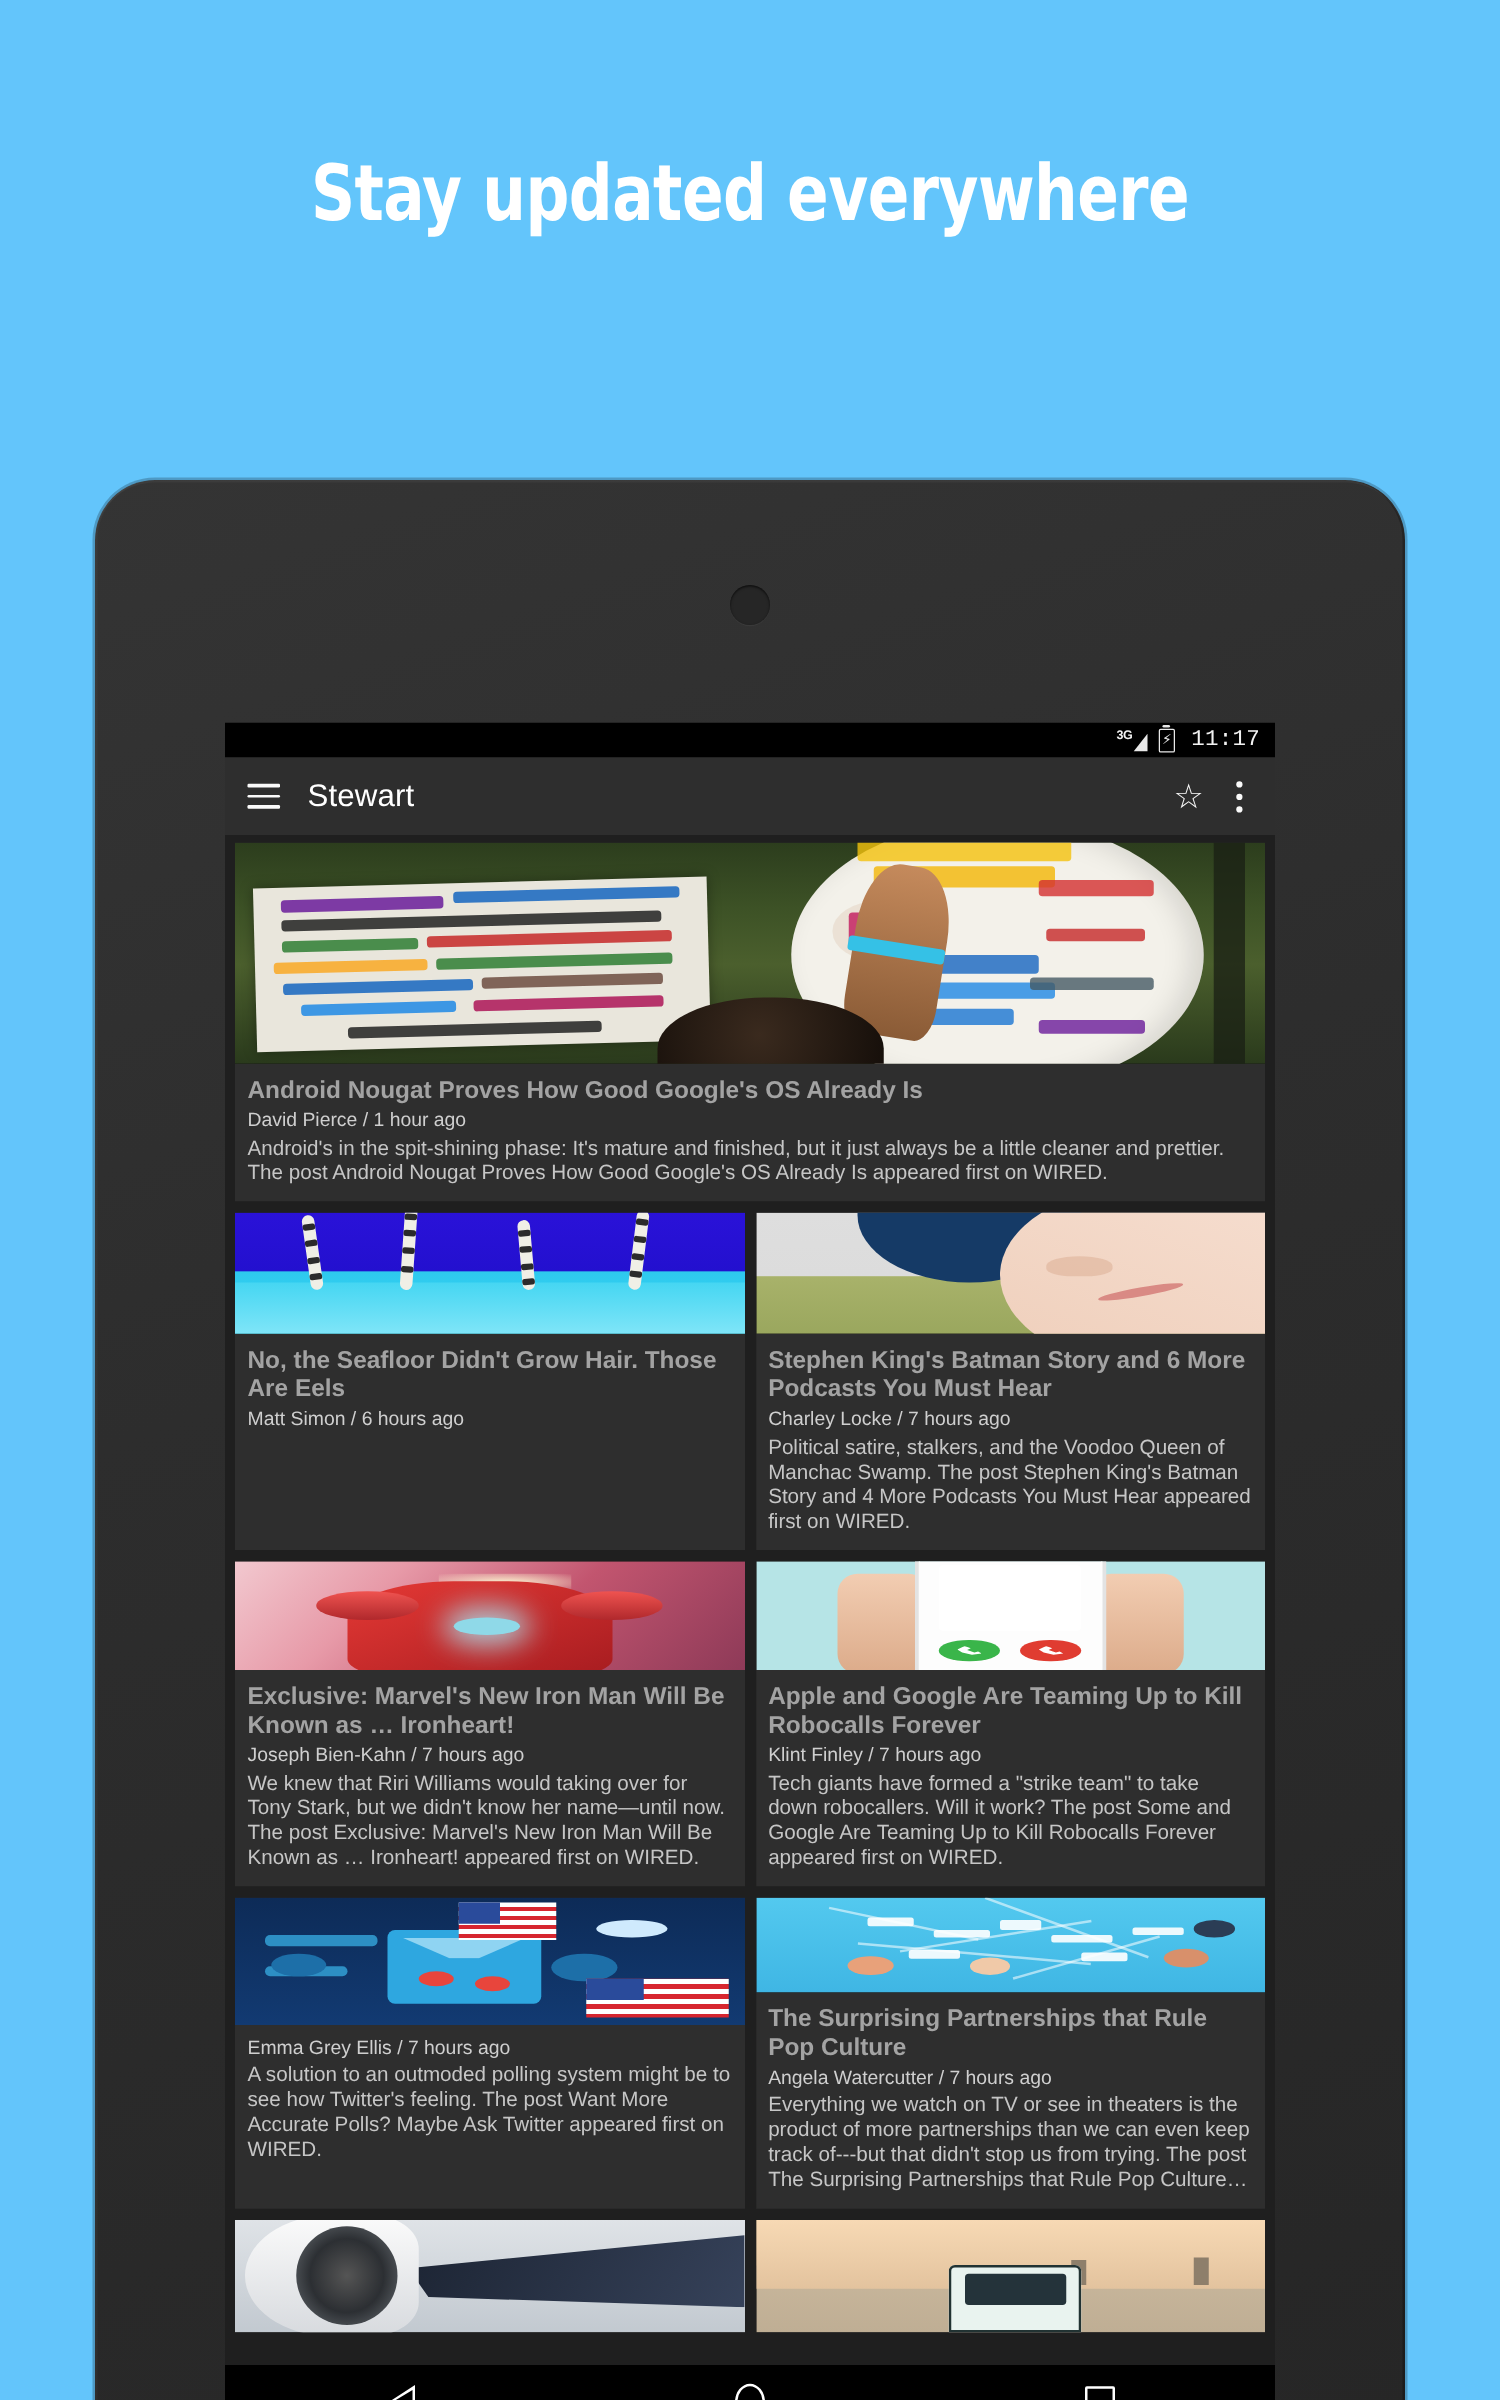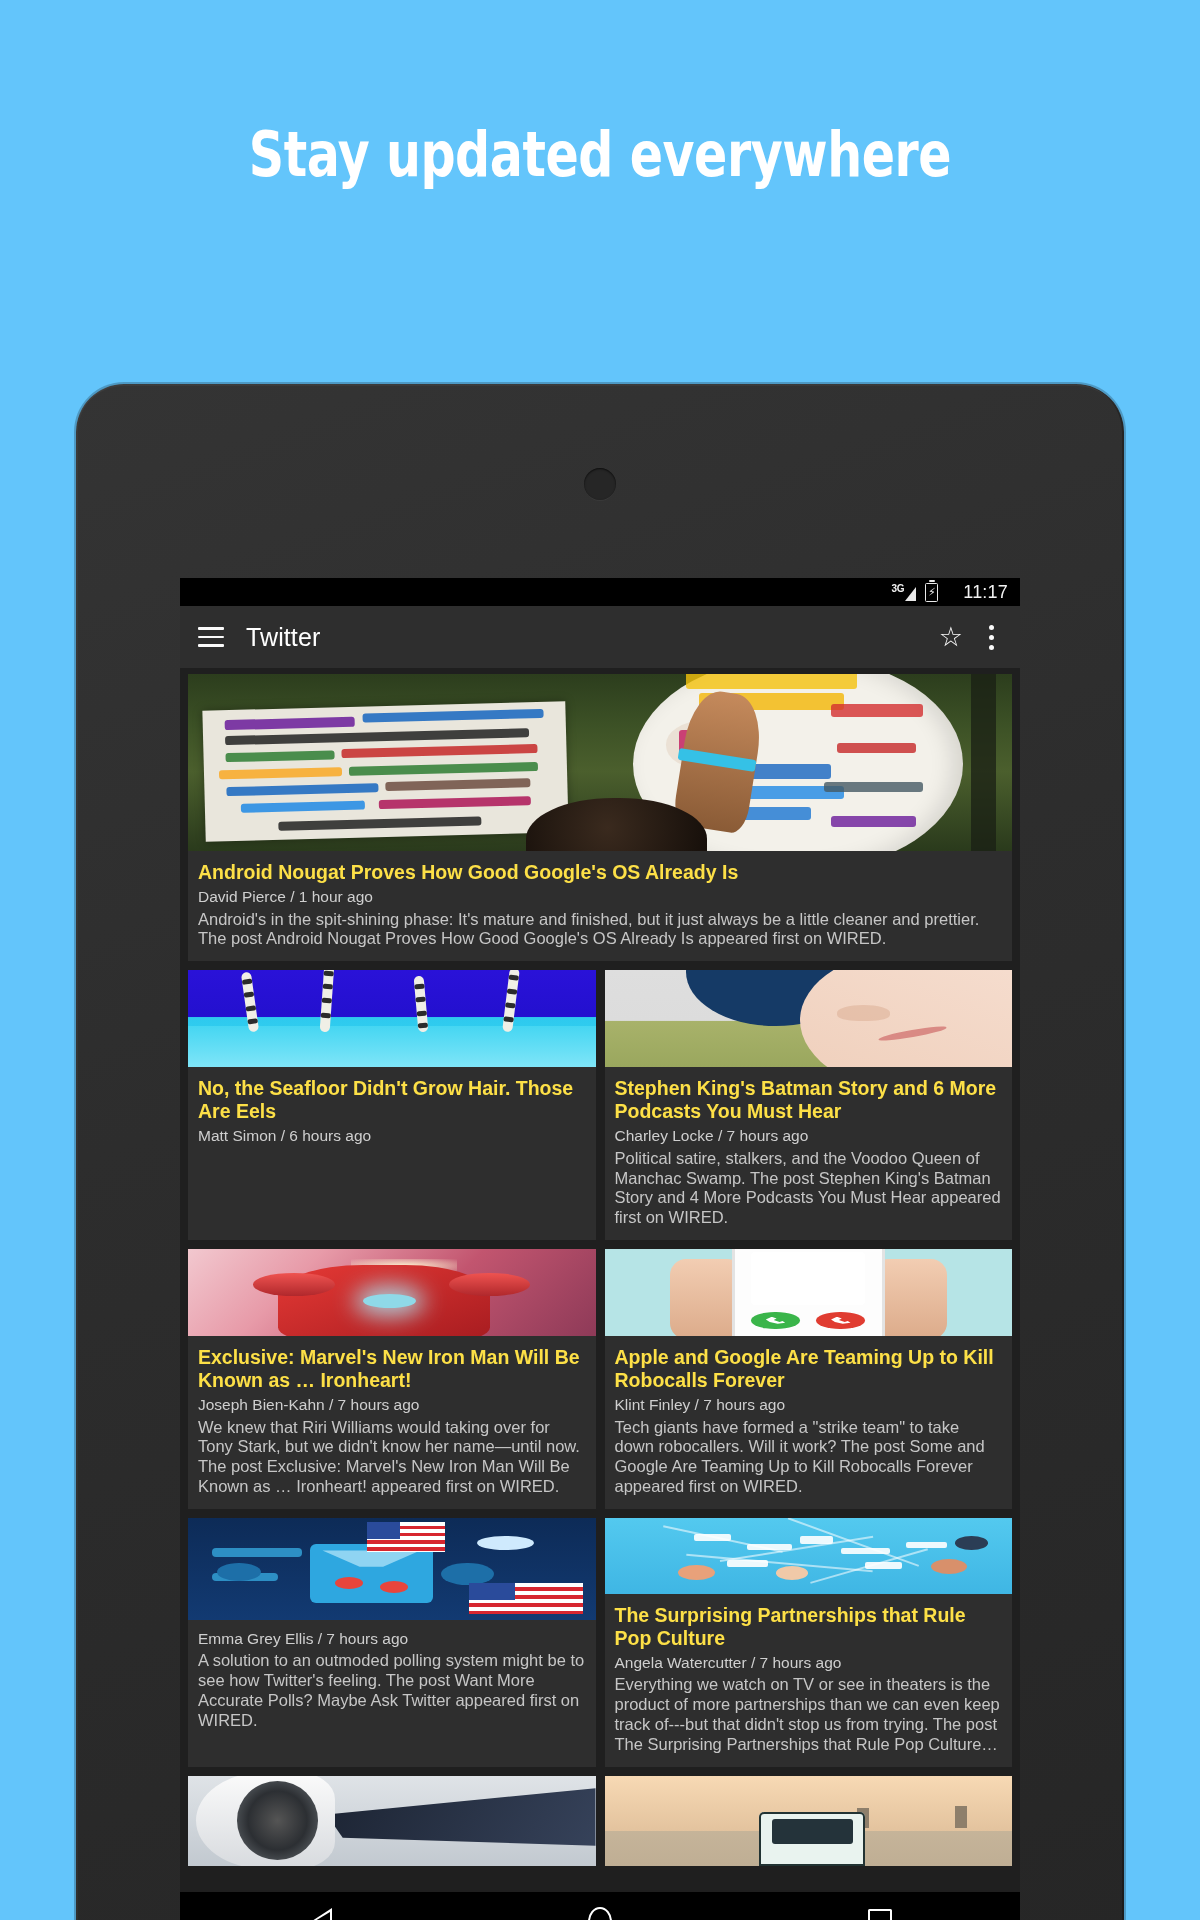--- a/index.html
+++ b/index.html
@@ -73,21 +73,21 @@
   .battery{
     position:relative;width:11px;height:17px;
     border:1.6px solid #e9e9e9;border-radius:1.5px;
     display:flex;align-items:center;justify-content:center;
   }
   .battery:before{
     content:"";position:absolute;top:-4px;left:50%;margin-left:-3px;
     width:6px;height:2.5px;background:#e9e9e9;border-radius:1px;
   }
   .bolt{font-size:11px;line-height:1;color:#e9e9e9;}
-  #status-clock{font-size:18px;letter-spacing:.2px;margin-left:16px;}
+  #status-clock{font-size:18px;letter-spacing:.2px;margin-left:4px;font-family:Liberation Mono, monospace;}
 
   
   #app-bar{
     height:62px;background:#2e2e2e;
     display:flex;align-items:center;padding:0 18px;
     box-shadow:0 1px 0 rgba(0,0,0,.35);
   }
   #menu-icon{width:26px;height:20px;display:flex;flex-direction:column;justify-content:space-between;cursor:pointer;}
   #menu-icon i{display:block;height:2.6px;background:#fafafa;border-radius:1px;}
   #app-title{
@@ -114,21 +114,21 @@
     overflow:hidden;
   }
   .card.full{width:100%;}
   .thumb{
     width:100%;
     background:#111;
     position:relative;overflow:hidden;
   }
   .card-body{padding:10px 10px 12px 10px;}
   .card-title{
-    color:#fde047;font-size:19.5px;font-weight:bold;line-height:1.18;
+    color:#a3a3a3;font-size:19.5px;font-weight:bold;line-height:1.18;
     margin:0 0 4px 0;
   }
   .card-meta{
     color:#cfcfcf;font-size:15.5px;line-height:1.2;margin:0 0 3px 0;
   }
   .card-excerpt{
     color:#c6c6c6;font-size:16.5px;line-height:1.2;margin:0;
   }
 
   
@@ -292,21 +292,21 @@
         <span id="status-clock">11:17</span>
       </div>
     </div>
 
     <div id="app-bar">
       <div id="menu-icon">
           <i></i>
           <i></i>
           <i></i>
         </div>
-      <div id="app-title">Twitter</div>
+      <div id="app-title">Stewart</div>
       <div id="app-bar-spacer"></div>
       <div id="star-icon">☆</div>
       <div id="overflow-icon">
           <i></i>
           <i></i>
           <i></i>
         </div>
     </div>
 
     <div id="feed">

